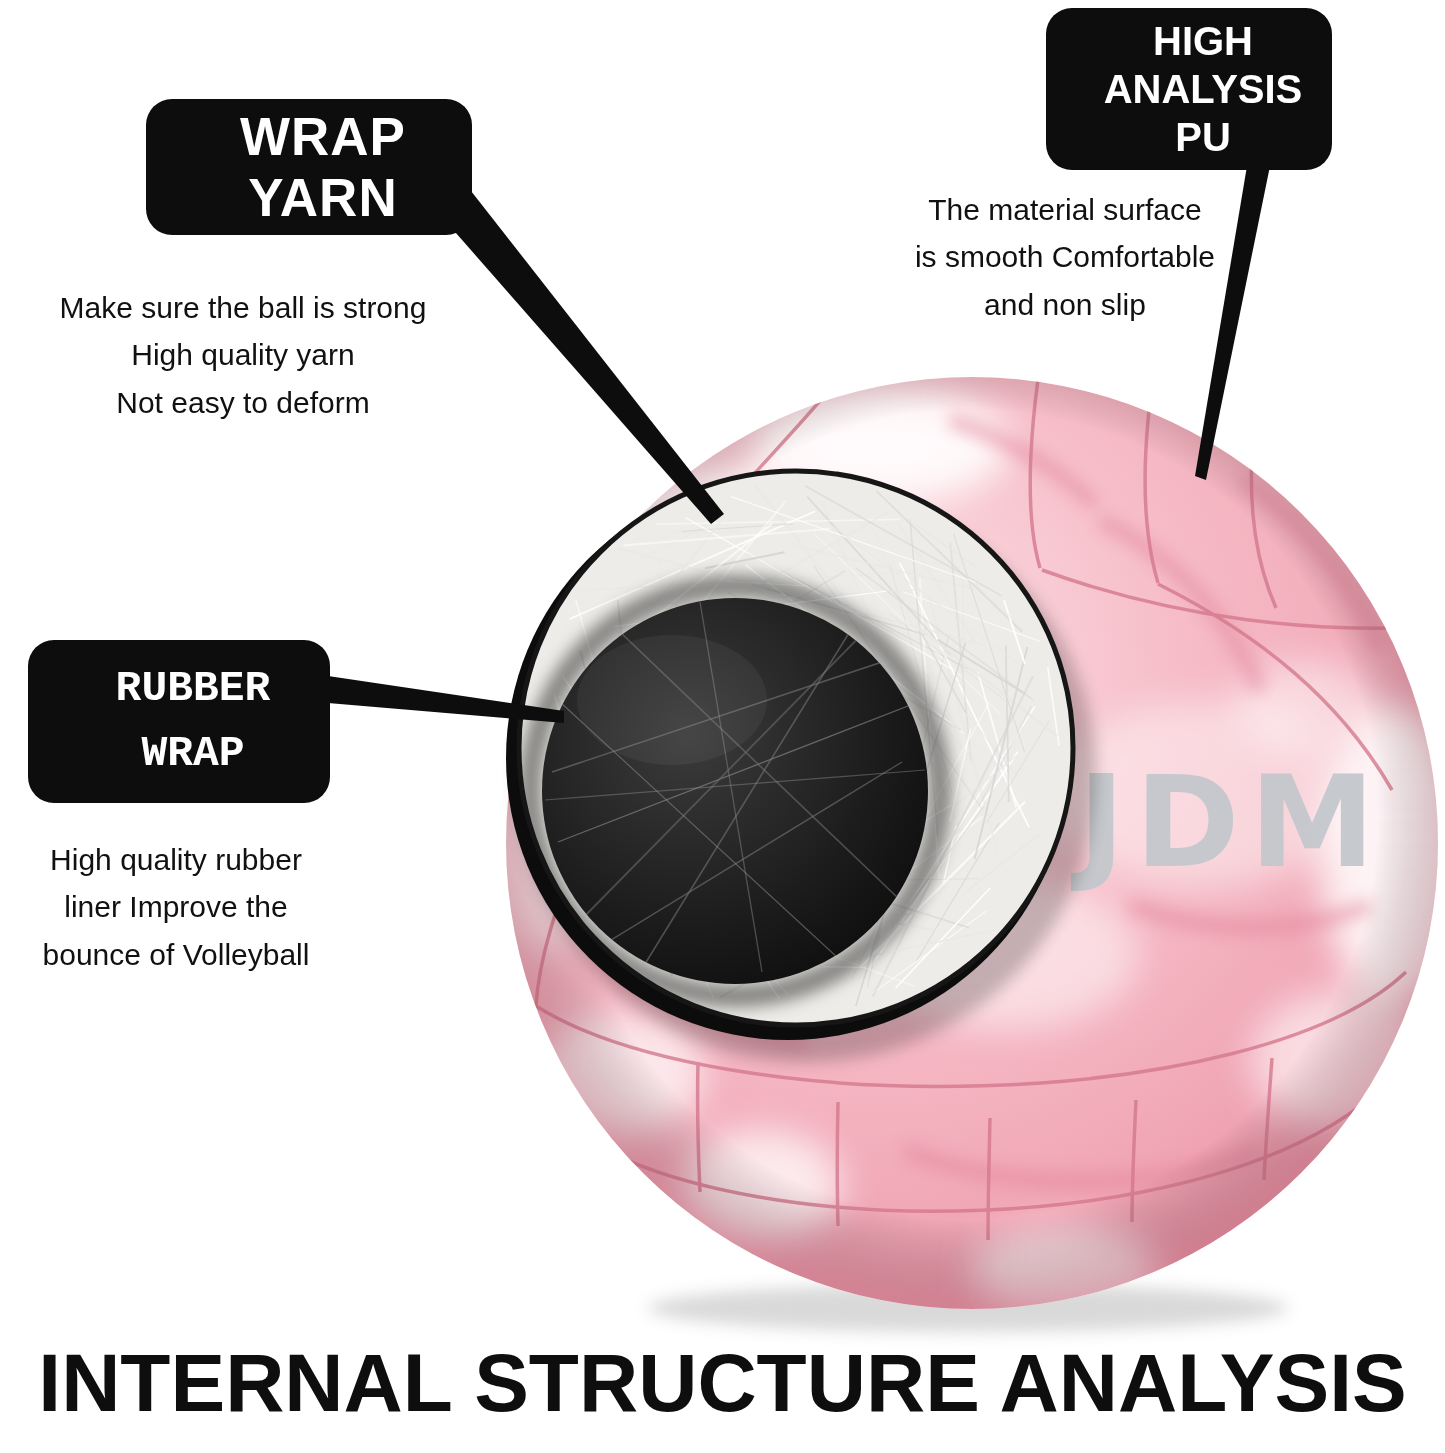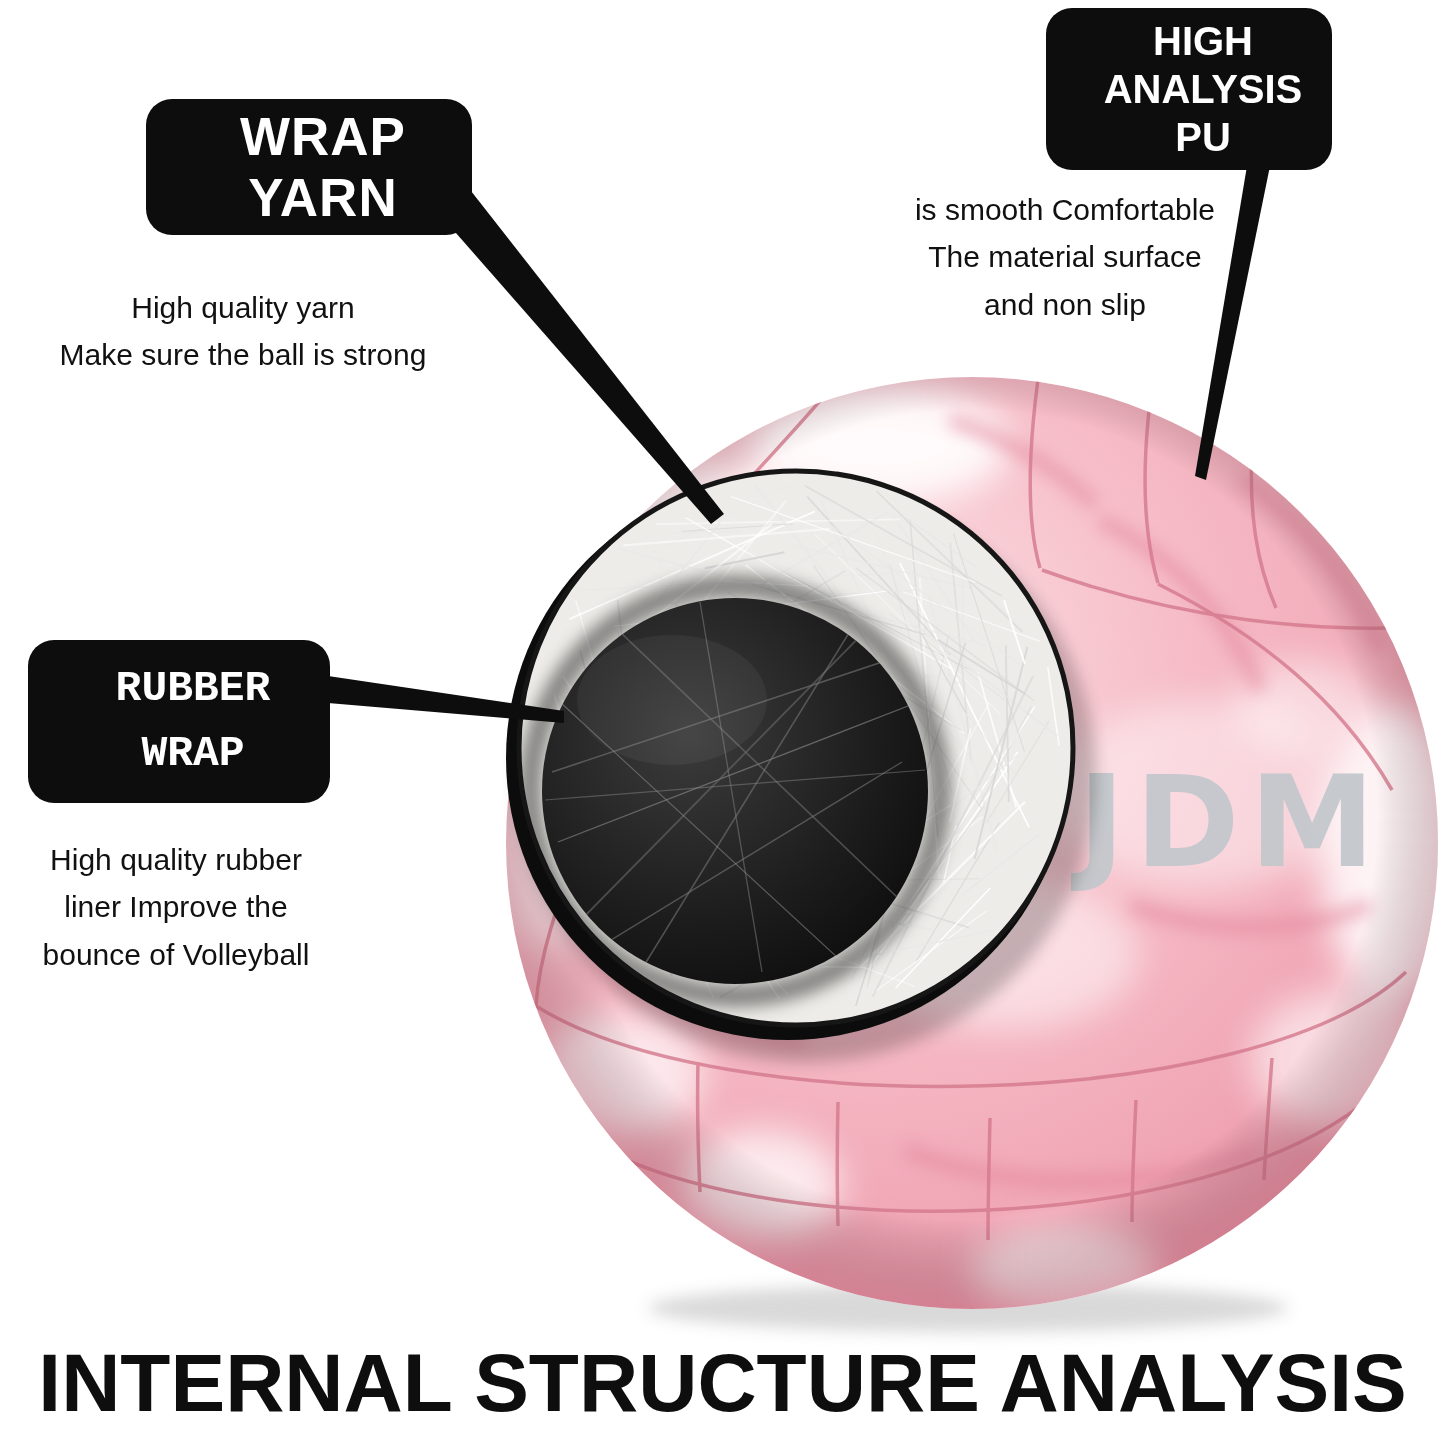--- a/index.html
+++ b/index.html
@@ -265,32 +265,33 @@
       <polygon points="420,192 453,168 724,514 711,524"></polygon>
       <polygon points="1247,166 1270,166 1206,480 1195,476"></polygon>
       <polygon points="328,676 328,703 564,723 564,711"></polygon>
     </g>
   </svg>
 
   <div class="badge badge-wrap-yarn">
     <div>WRAP YARN</div>
   </div>
   <div class="desc desc-wrap-yarn">
+    <div>Make sure the ball is strong</div>
     <div>High quality yarn</div>
-    <div>Make sure the ball is strong</div>
+    <div>Not easy to deform</div>
   </div>
 
   <div class="badge badge-hq-pu">
     <div>HIGH</div>
     <div>ANALYSIS</div>
     <div>PU</div>
   </div>
   <div class="desc desc-hq-pu">
+    <div>The material surface</div>
     <div>is smooth Comfortable</div>
-    <div>The material surface</div>
     <div>and non slip</div>
   </div>
 
   <div class="badge badge-rubber">
     <div>RUBBER</div>
     <div>WRAP</div>
   </div>
   <div class="desc desc-rubber">
     <div>High quality rubber</div>
     <div>liner Improve the</div>

